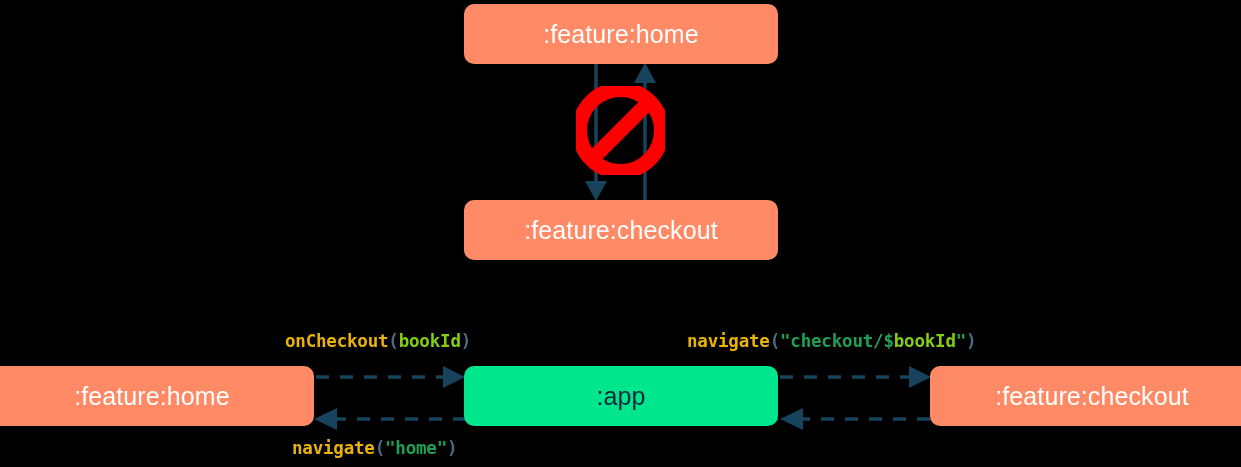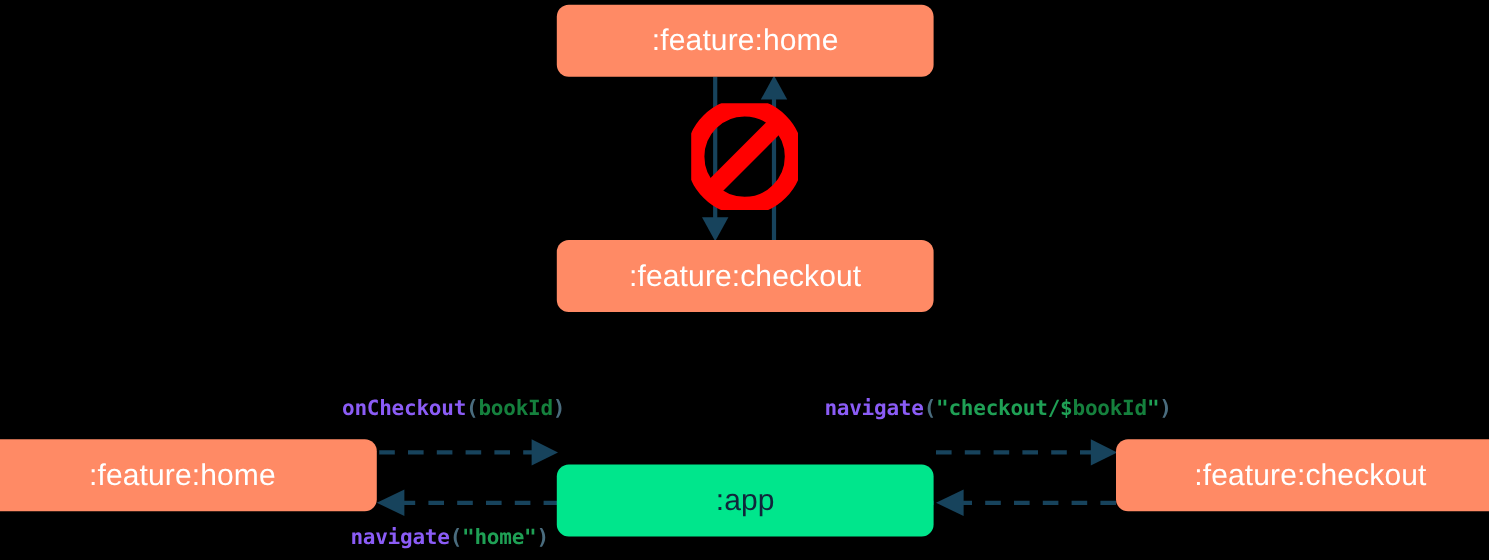--- a/index.html
+++ b/index.html
@@ -33,21 +33,20 @@
     letter-spacing: 0.1px;
     white-space: nowrap;
   }
   .node.salmon {
     background: #FF8A65;
     color: #FFFFFF;
   }
   .node.green {
     background: #00E68C;
     color: #10263B;
-    margin-top: 21px;
   }
 
   
   #node-home-top      { left: 464px; top: 4px;   width: 314px; height: 60px; }
   #node-checkout-top  { left: 464px; top: 200px; width: 314px; height: 60px; }
 
   
   #node-home-bottom     { left: -10px; top: 366px; width: 324px; height: 60px; }
   #node-app-bottom      { left: 464px; top: 366px; width: 314px; height: 60px; }
   #node-checkout-bottom { left: 930px; top: 366px; width: 324px; height: 60px; }
@@ -64,22 +63,22 @@
 
   
   .edge-label {
     position: absolute;
     font-family: "DejaVu Sans Mono", monospace;
     font-size: 17.5px;
     font-weight: bold;
     white-space: nowrap;
     letter-spacing: -0.2px;
   }
-  .tok-fn    { color: #8b5cf6; }
-  .tok-var   { color: #15803d; }
+  .tok-fn    { color: #eab308; }
+  .tok-var   { color: #84cc16; }
   .tok-punct { color: #4A6C7E; }
   .tok-str   { color: #1FA055; }
 
   #label-oncheckout        { left: 285px; top: 331px; }
   #label-navigate-checkout { left: 687px; top: 331px; }
   #label-navigate-home     { left: 292px; top: 438px; }
   #label-onpaymentcanceled { left: 740px; top: 438px; }
 
   
   #no-entry-icon {

